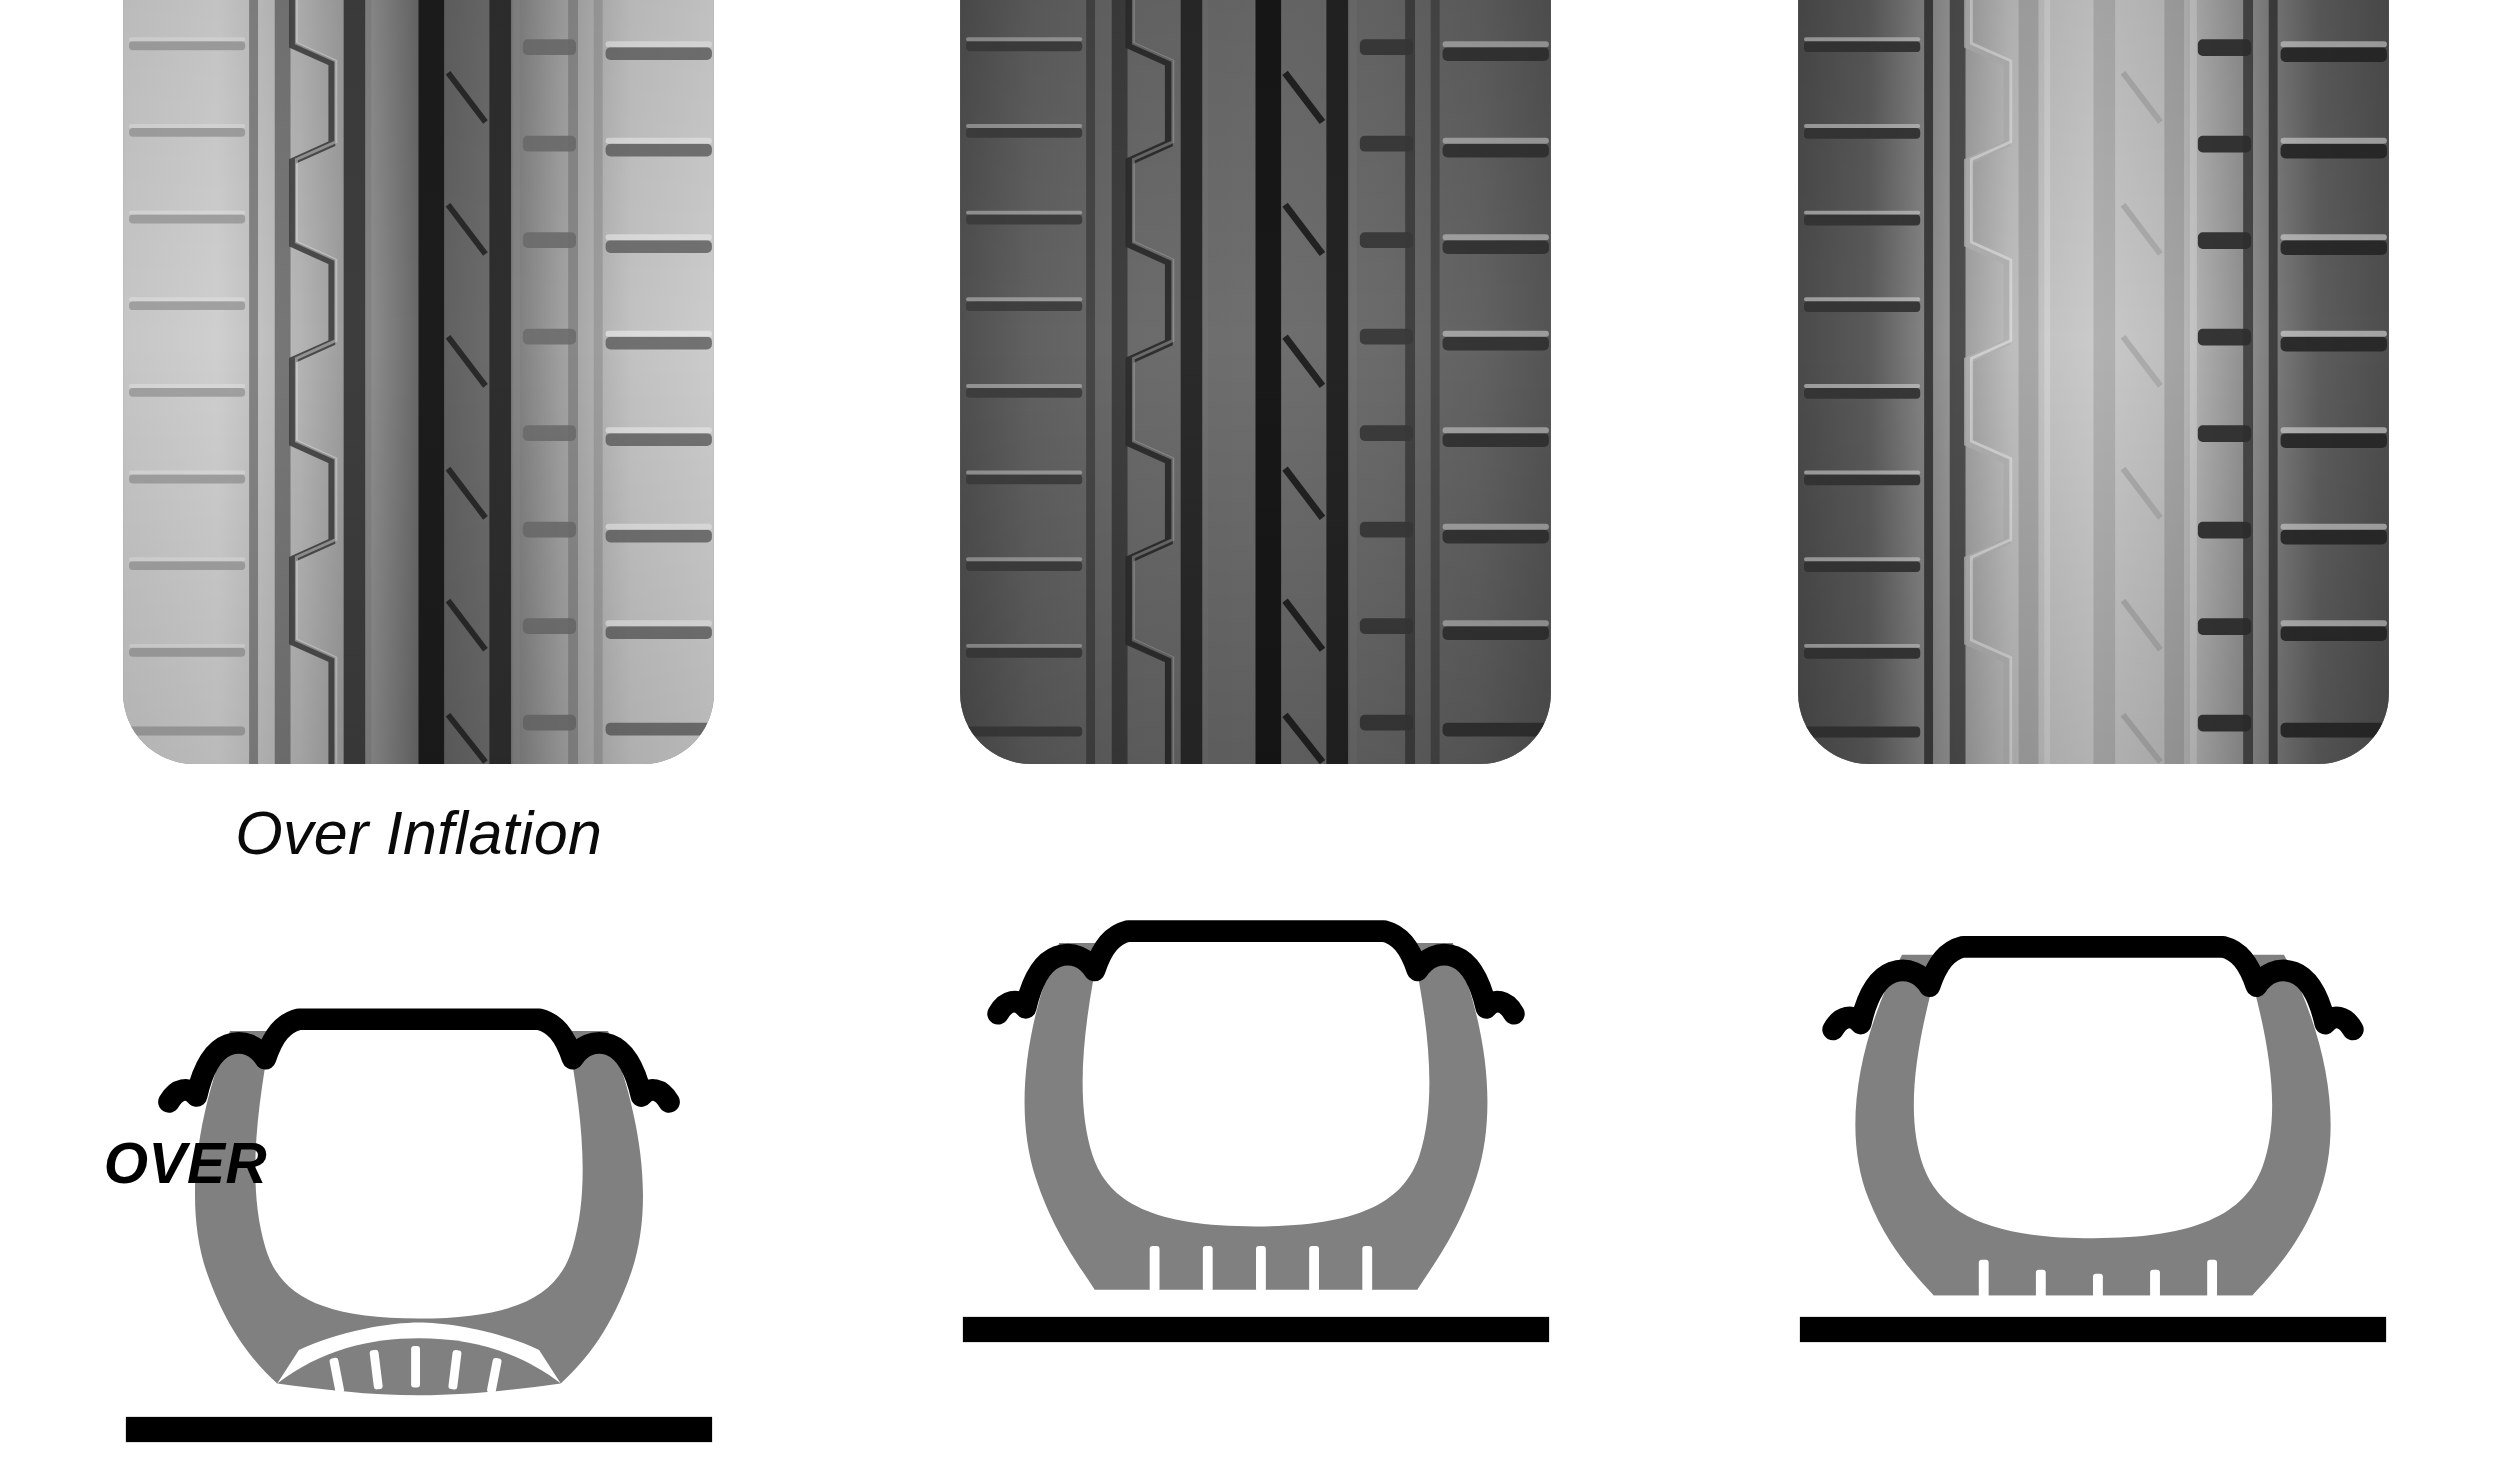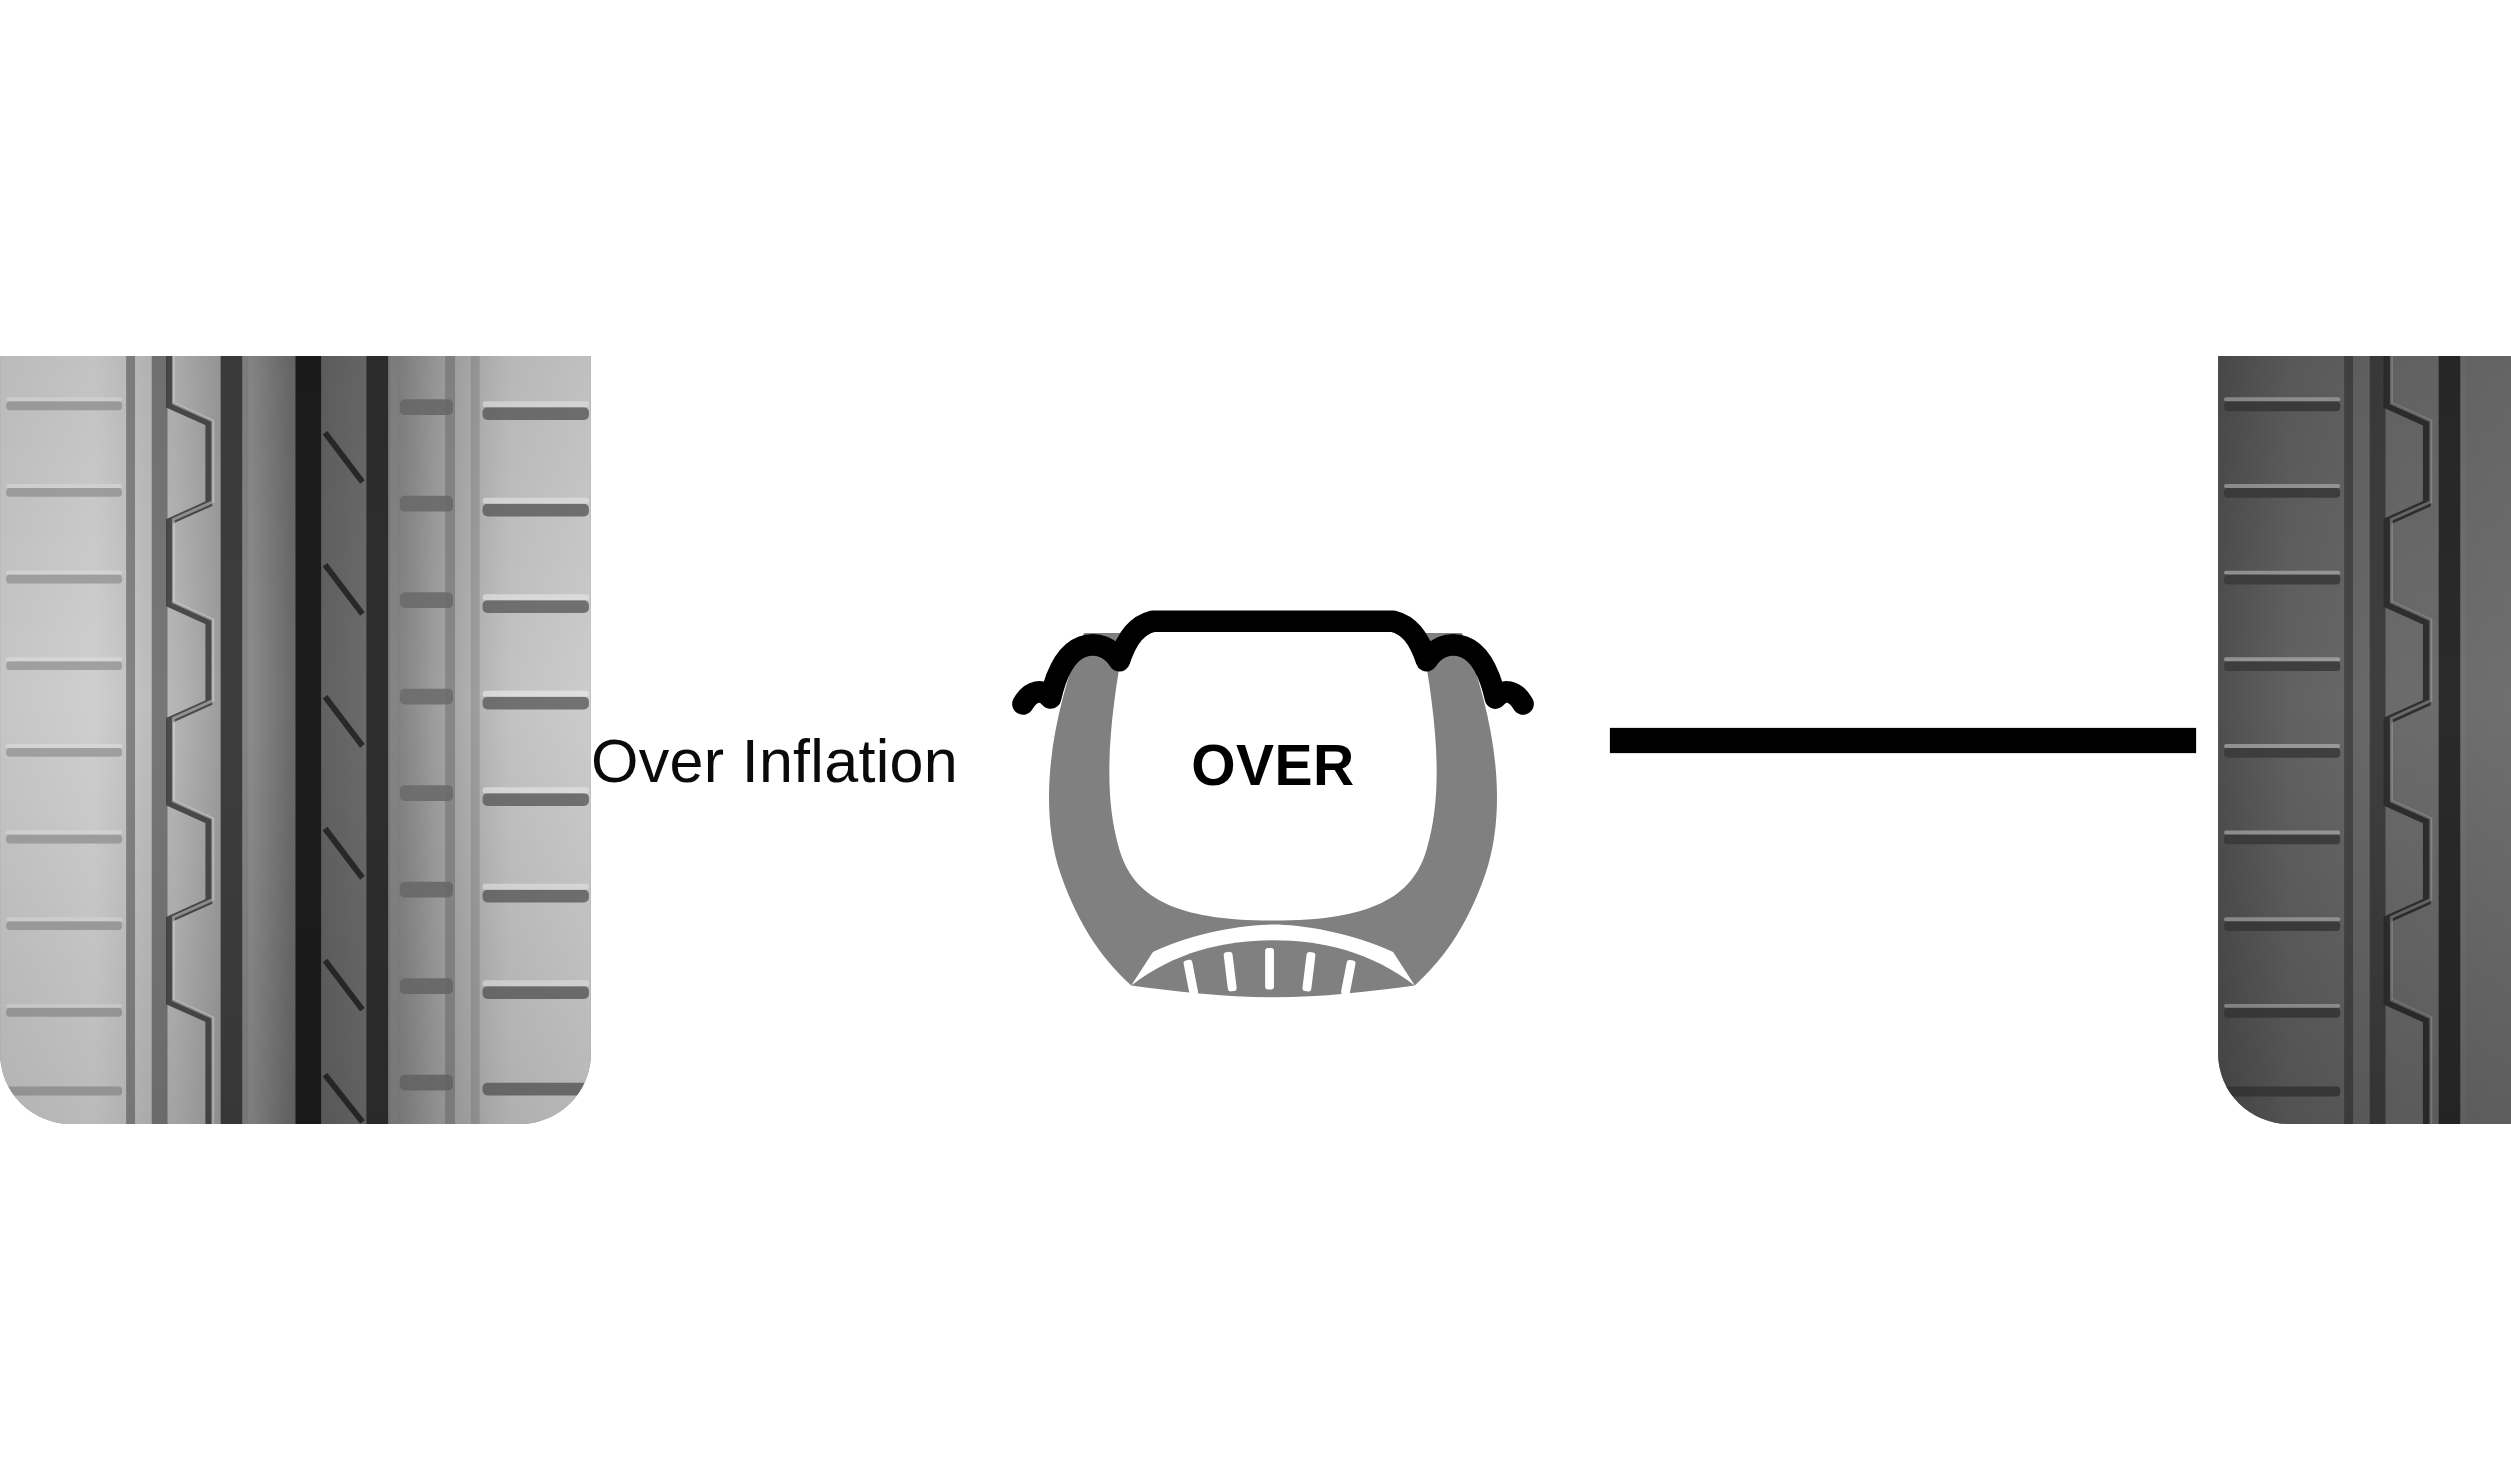--- a/index.html
+++ b/index.html
@@ -29,22 +29,23 @@
     left: 0;
     top: 0;
     width: 2512px;
     height: 1484px;
     display: grid;
     grid-template-columns: 1fr 1fr 1fr;
   }
   .column {
     position: relative;
     display: flex;
-    flex-direction: row;
+    flex-direction: column;
     align-items: center;
+    font-style: italic;
   }
 
   
   .tread-photo {
     position: relative;
     width: 591px;
     height: 768px;
     margin-top: -3.9px;
     border-bottom-left-radius: 71px;
     border-bottom-right-radius: 71px;
@@ -71,21 +72,20 @@
     width: 630px;
     height: 512px;
   }
   .cross-section svg { display: block; }
 
   .xs-label {
     position: absolute;
     left: 0;
     right: 0;
     top: 225px;
-    text-align: center;
     font-size: 57px;
     font-weight: 700;
     color: #000000;
     letter-spacing: 0.5px;
     pointer-events: none;
   }
 </style>
 </head>
 <body>
 

